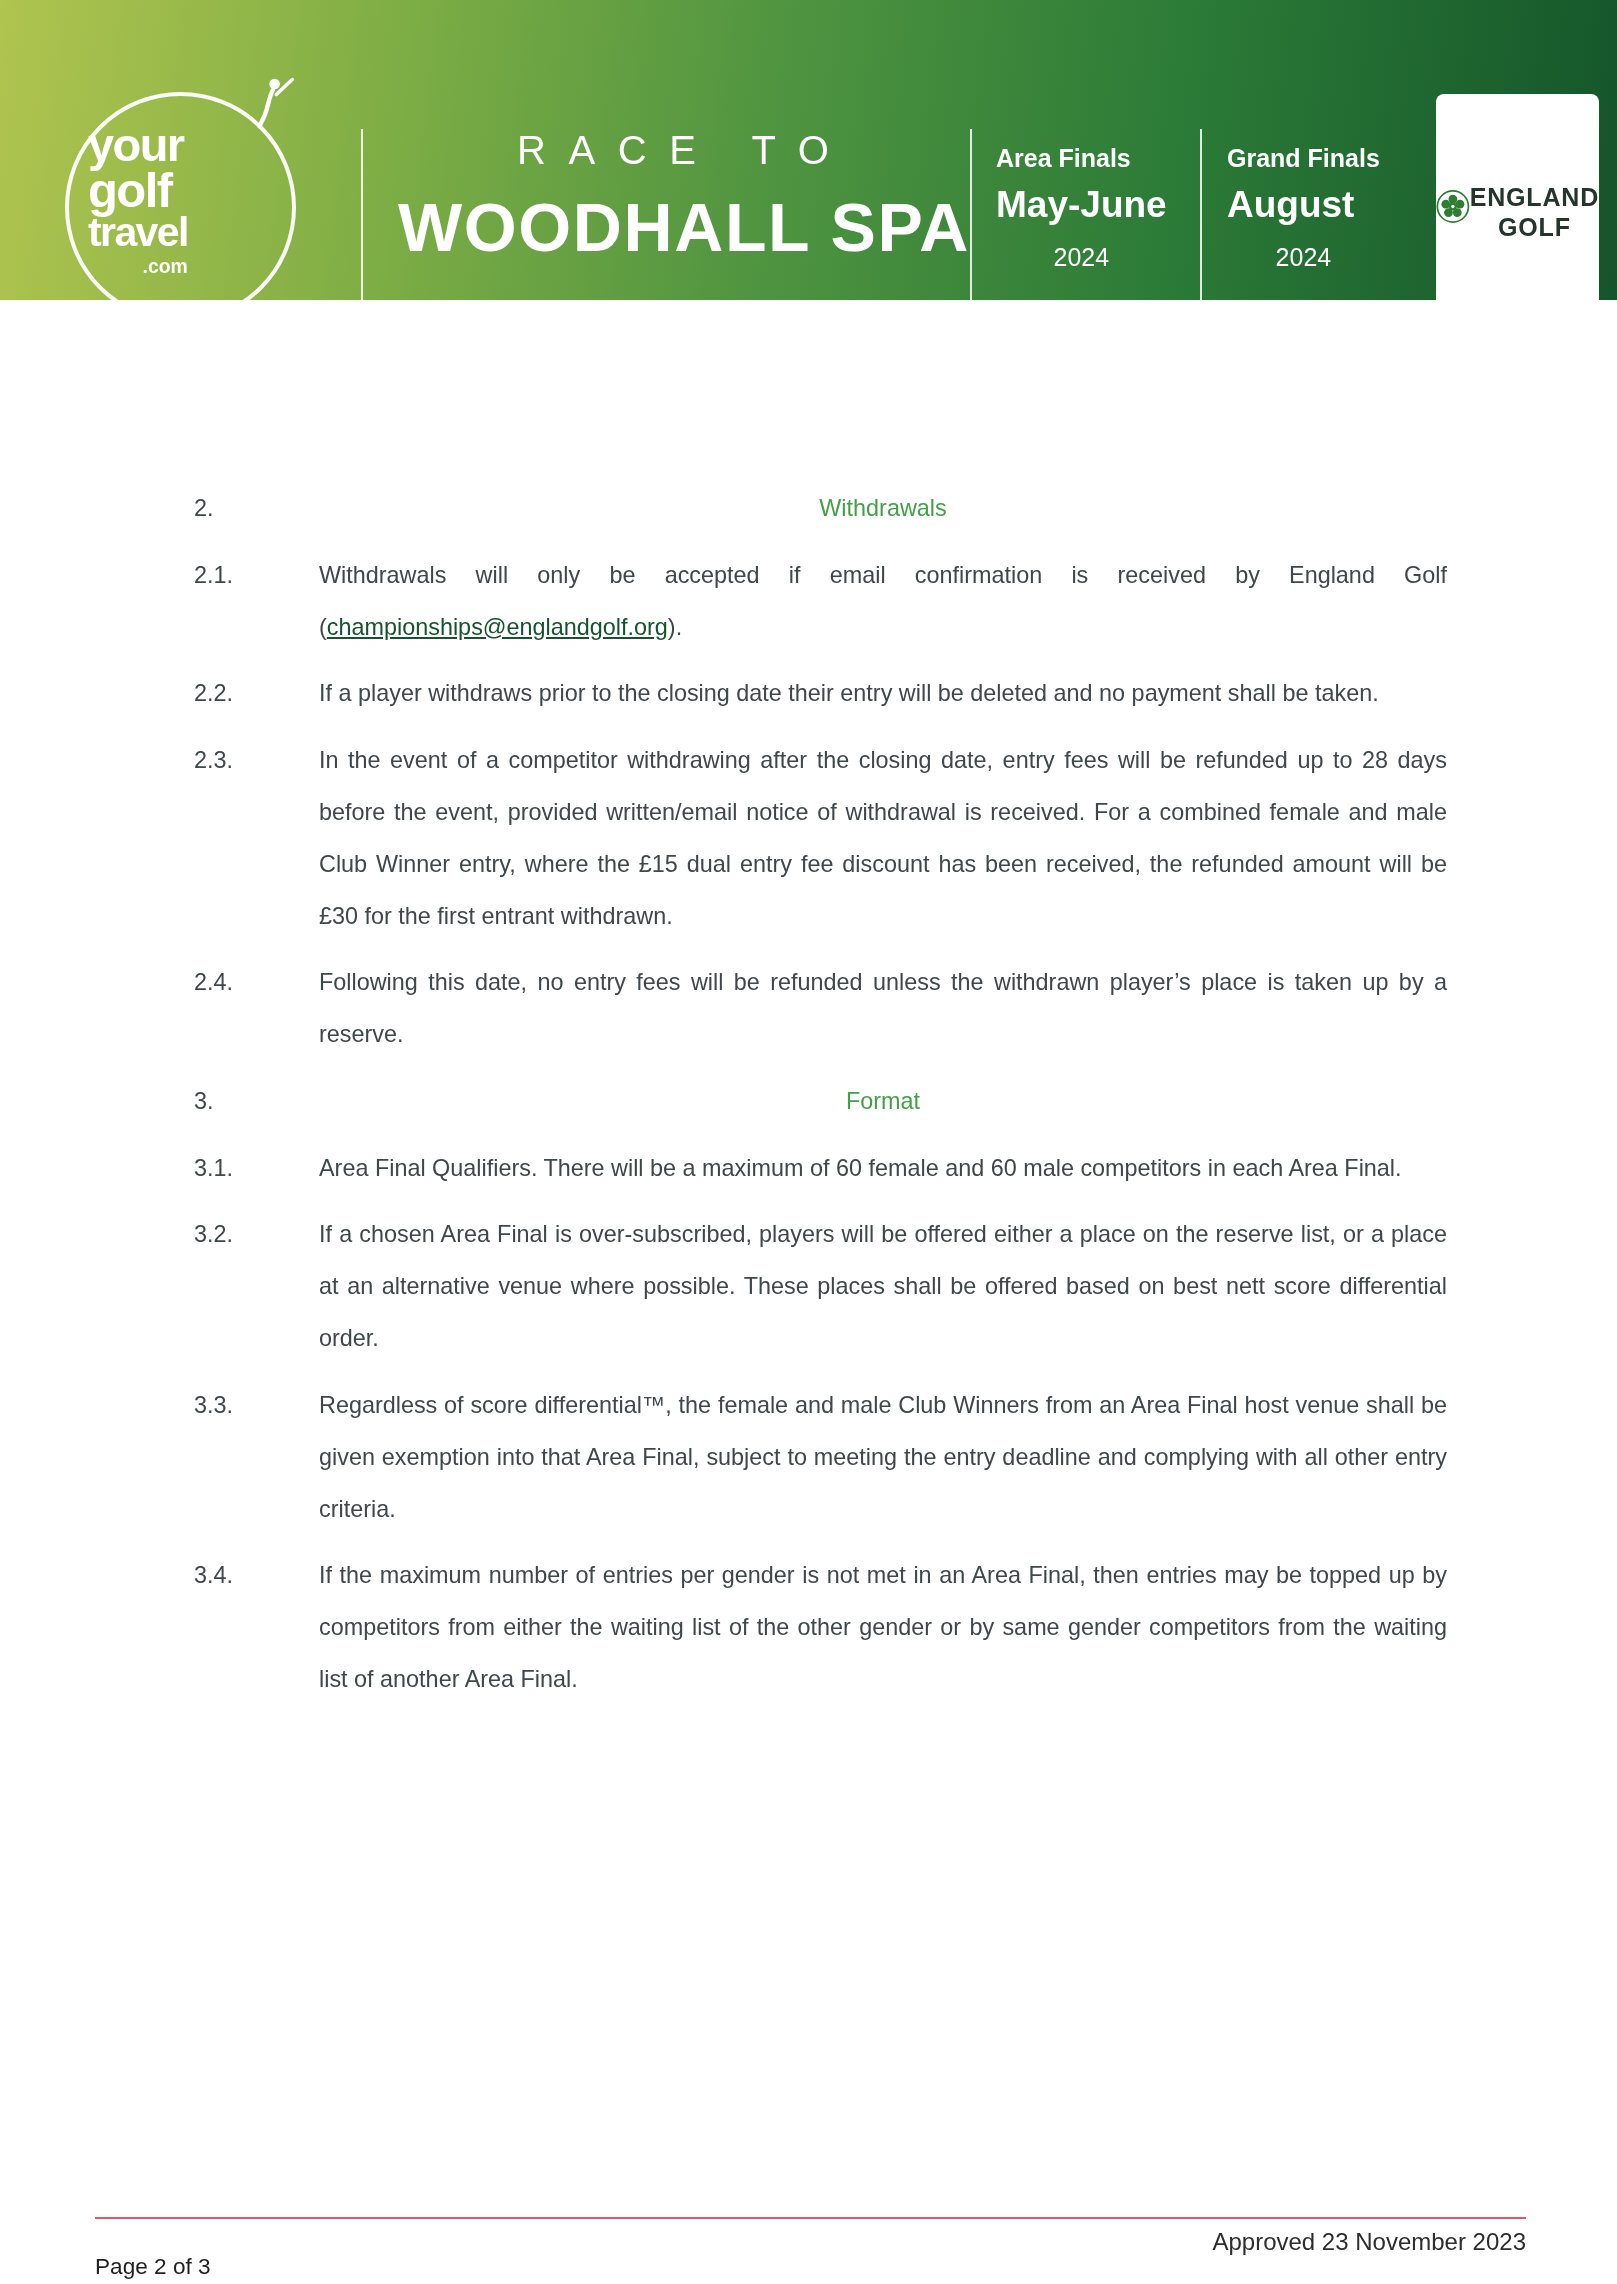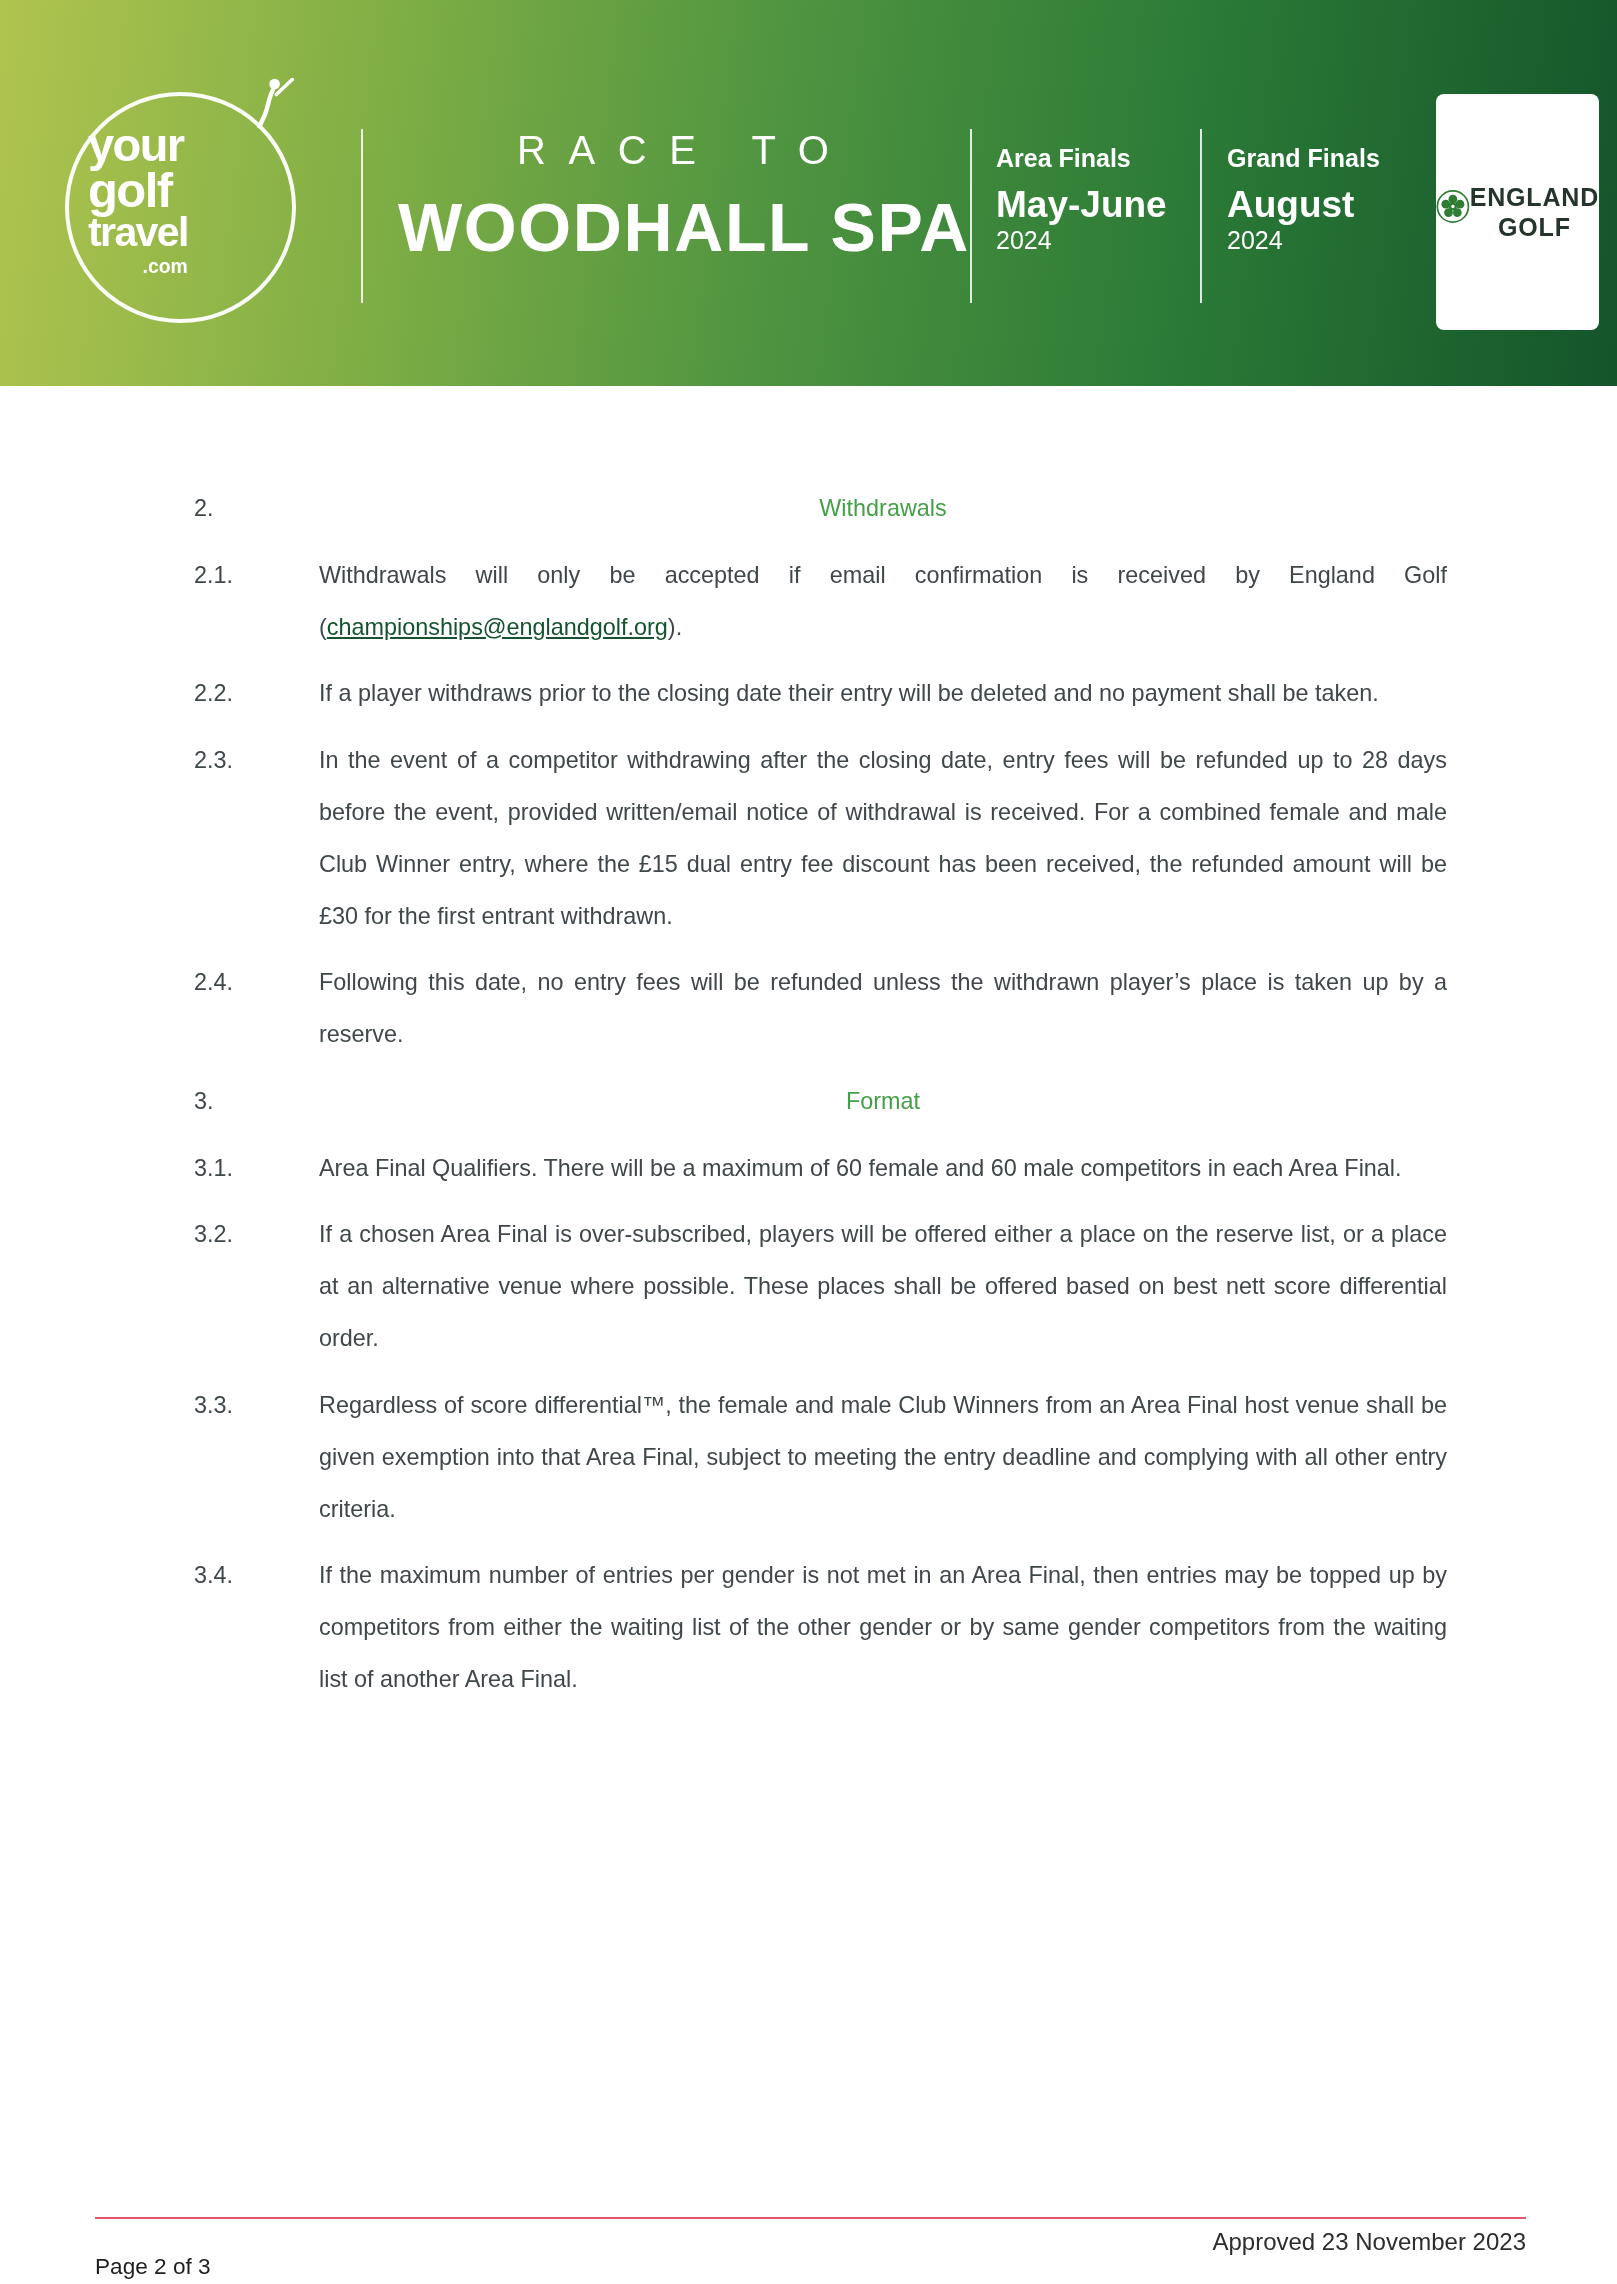--- a/index.html
+++ b/index.html
@@ -4,21 +4,21 @@
 <style>
   * { margin:0; padding:0; box-sizing:border-box; }
   html,body { background:#ffffff; }
   .page {
     position:relative; width:1617px; height:2284px; overflow:hidden;
     background:#ffffff; font-family:"Liberation Sans", sans-serif;
   }
 
   
   .header {
-    position:absolute; top:0; left:0; width:1617px; height:386px;
+    position:absolute; top:0; left:0; width:1617px; height:300px;
     background:linear-gradient(97deg,#b0c44f 0%, #7fae45 24%, #4f9440 48%, #2c7b37 72%, #14552a 100%);
   }
   .hdiv { position:absolute; top:129px; height:174px; width:1.6px; background:rgba(255,255,255,.85); }
   .hdiv.d1 { left:361px; }
   .hdiv.d2 { left:970px; }
   .hdiv.d3 { left:1200px; }
 
   
   .ygt { position:absolute; left:31px; top:87px; width:299px; height:251px; color:#fff; }
   .ygt-ring {
@@ -34,21 +34,21 @@
 
   
   .race-block { position:absolute; left:398px; top:128px; width:550px; text-align:center; color:#fff; }
   .race-to { font-size:40px; font-weight:400; letter-spacing:22.6px; text-indent:22.6px; white-space:nowrap; }
   .woodhall { font-size:68px; font-weight:bold; letter-spacing:1.6px; margin-top:14.6px; white-space:nowrap; }
 
   
   .finals { position:absolute; top:144px; color:#fff; }
   .finals .f-label { font-size:25px; font-weight:600; }
   .finals .f-dates { font-size:37px; font-weight:bold; margin-top:11.3px; }
-  .finals .f-year  { font-size:25px; font-weight:400; margin-top:0; }
+  .finals .f-year  { font-size:25px; font-weight:400; margin-top:17px;text-align:center; }
   .af { left:996px; }
   .gf { left:1227px; }
 
   
   .eg-box {
     position:absolute; right:18px; top:94px; width:163px; height:236px;
     background:#ffffff; border-radius:8px;
     display:flex; align-items:center; justify-content:center;
   }
   .eg-rose { width:107px; height:107px; margin-bottom:11.3px; }

